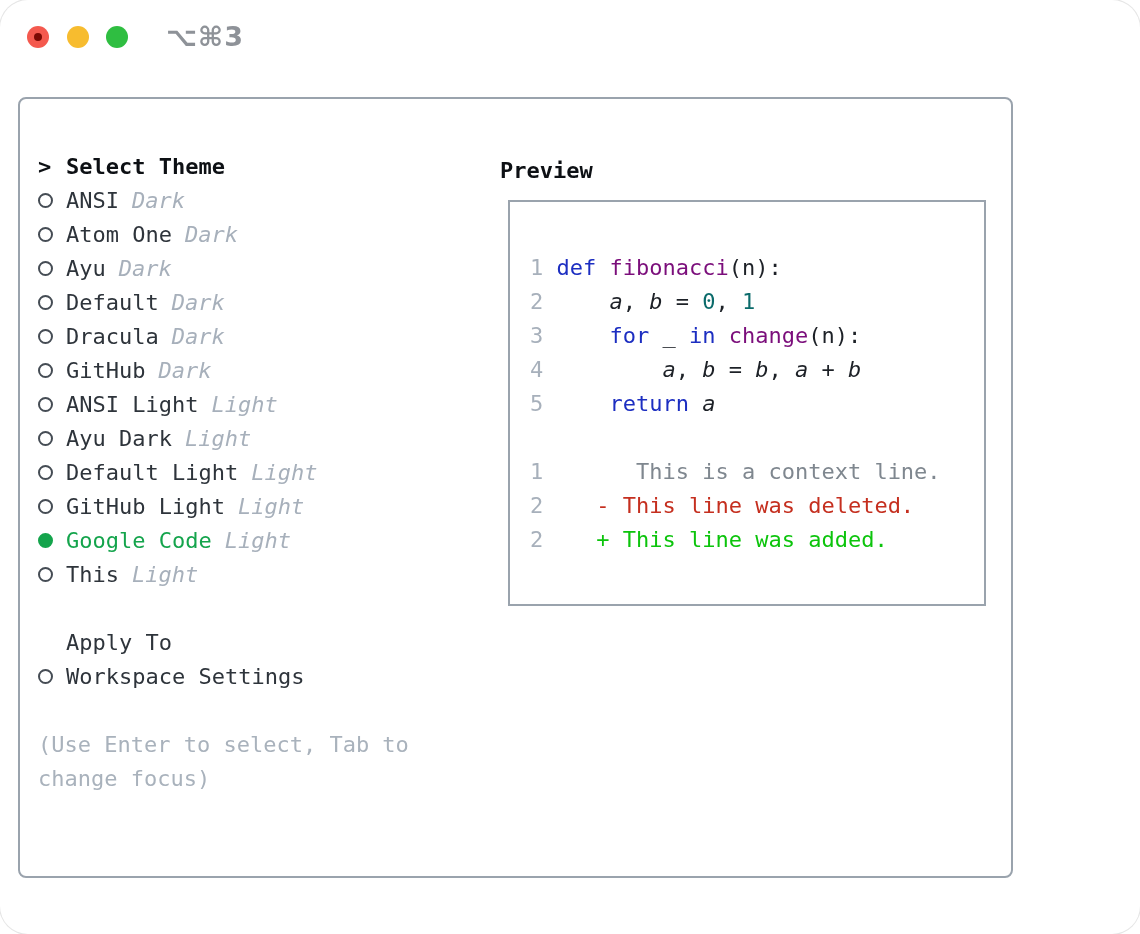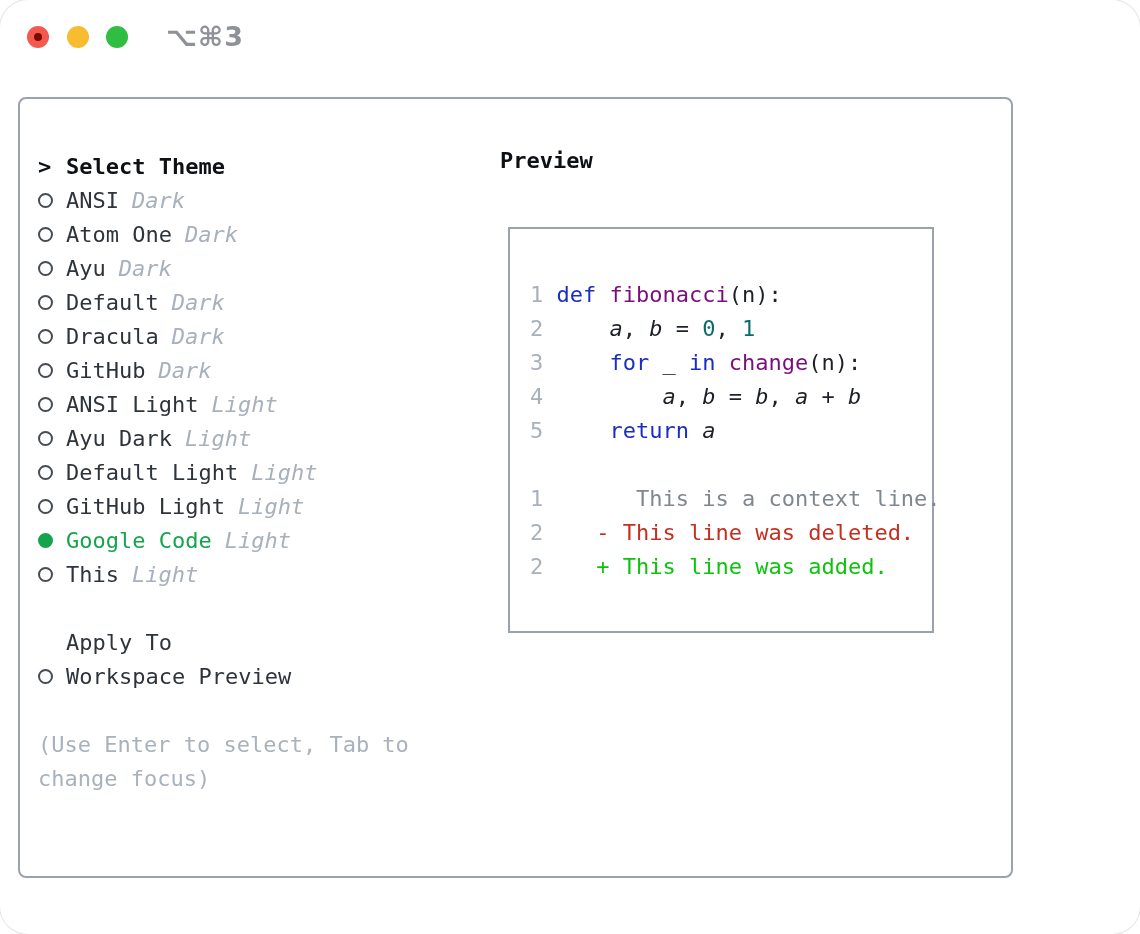--- a/index.html
+++ b/index.html
@@ -30,27 +30,27 @@
   .circle{width:15px;height:15px;border-radius:50%;border:2.5px solid var(--radio);box-sizing:border-box;}
   .circle.sel{background:var(--green);border-color:var(--green);}
   .arrow{font-weight:bold;color:var(--heading);font-size:22px;}
   .hdr{font-weight:bold;color:var(--heading);}
   .item-label{color:var(--item);}
   .item-label.sel{color:var(--green);}
   .variant{color:var(--muted);margin-left:13px;font-style:italic;}
   .hint{color:var(--hint);}
   
   .preview-header{
-    position:absolute;left:480px;top:44px;height:34px;display:flex;align-items:center;
+    position:absolute;left:480px;top:54px;height:34px;display:flex;align-items:center;
     font-size:22px;font-weight:bold;color:var(--heading);
   }
   .preview-pane{
-    position:absolute;left:488px;top:101px;width:426px;height:406px;
+    position:absolute;left:488px;top:101px;width:478px;height:406px;
     border:2px solid var(--border);box-sizing:border-box;
-    padding:49px 0 0 20px;background:#fff;margin-top:27px;
+    padding:49px 0 0 20px;background:#fff;
   }
   .pline{height:34px;line-height:34px;font-size:22px;white-space:pre;}
   .ln{color:var(--muted);}
   .kwd{color:var(--kwd);}
   .fn{color:var(--fn);}
   .lit{color:var(--lit);}
   .pln{color:var(--pln);}
   .var{color:var(--pln);font-style:italic;}
   .ctx{color:var(--ctx);}
   .del{color:var(--del);}
@@ -80,21 +80,21 @@
         <div class="row"><span class="marker"><span class="circle"></span></span><span class="item-label">Dracula</span><span class="variant">Dark</span></div>
         <div class="row"><span class="marker"><span class="circle"></span></span><span class="item-label">GitHub</span><span class="variant">Dark</span></div>
         <div class="row"><span class="marker"><span class="circle"></span></span><span class="item-label">ANSI Light</span><span class="variant">Light</span></div>
         <div class="row"><span class="marker"><span class="circle"></span></span><span class="item-label">Ayu Dark</span><span class="variant">Light</span></div>
         <div class="row"><span class="marker"><span class="circle"></span></span><span class="item-label">Default Light</span><span class="variant">Light</span></div>
         <div class="row"><span class="marker"><span class="circle"></span></span><span class="item-label">GitHub Light</span><span class="variant">Light</span></div>
         <div class="row"><span class="marker"><span class="circle sel"></span></span><span class="item-label sel">Google Code</span><span class="variant">Light</span></div>
         <div class="row"><span class="marker"><span class="circle"></span></span><span class="item-label">This</span><span class="variant">Light</span></div>
         <div class="row"></div>
         <div class="row"><span class="marker"></span><span class="item-label">Apply To</span></div>
-        <div class="row"><span class="marker"><span class="circle"></span></span><span class="item-label">Workspace Preview</span></div>
+        <div class="row"><span class="marker"><span class="circle"></span></span><span class="item-label">Workspace Settings</span></div>
         <div class="row"></div>
         <div class="row"><span class="hint">(Use Enter to select, Tab to</span></div>
         <div class="row"><span class="hint">change focus)</span></div>
       </div>
     <div class="preview-header">Preview</div>
     <div class="preview-pane">
         <div class="pline"><span class="ln">1</span><span class="pln"> </span><span class="kwd">def</span><span class="pln"> </span><span class="fn">fibonacci</span><span class="pln">(n):</span></div>
         <div class="pline"><span class="ln">2</span><span class="pln">     </span><span class="var">a</span><span class="pln">, </span><span class="var">b</span><span class="pln"> = </span><span class="lit">0</span><span class="pln">, </span><span class="lit">1</span></div>
         <div class="pline"><span class="ln">3</span><span class="pln">     </span><span class="kwd">for</span><span class="pln"> _ </span><span class="kwd">in</span><span class="pln"> </span><span class="fn">change</span><span class="pln">(n):</span></div>
         <div class="pline"><span class="ln">4</span><span class="pln">         </span><span class="var">a</span><span class="pln">, </span><span class="var">b</span><span class="pln"> = </span><span class="var">b</span><span class="pln">, </span><span class="var">a</span><span class="pln"> + </span><span class="var">b</span></div>

